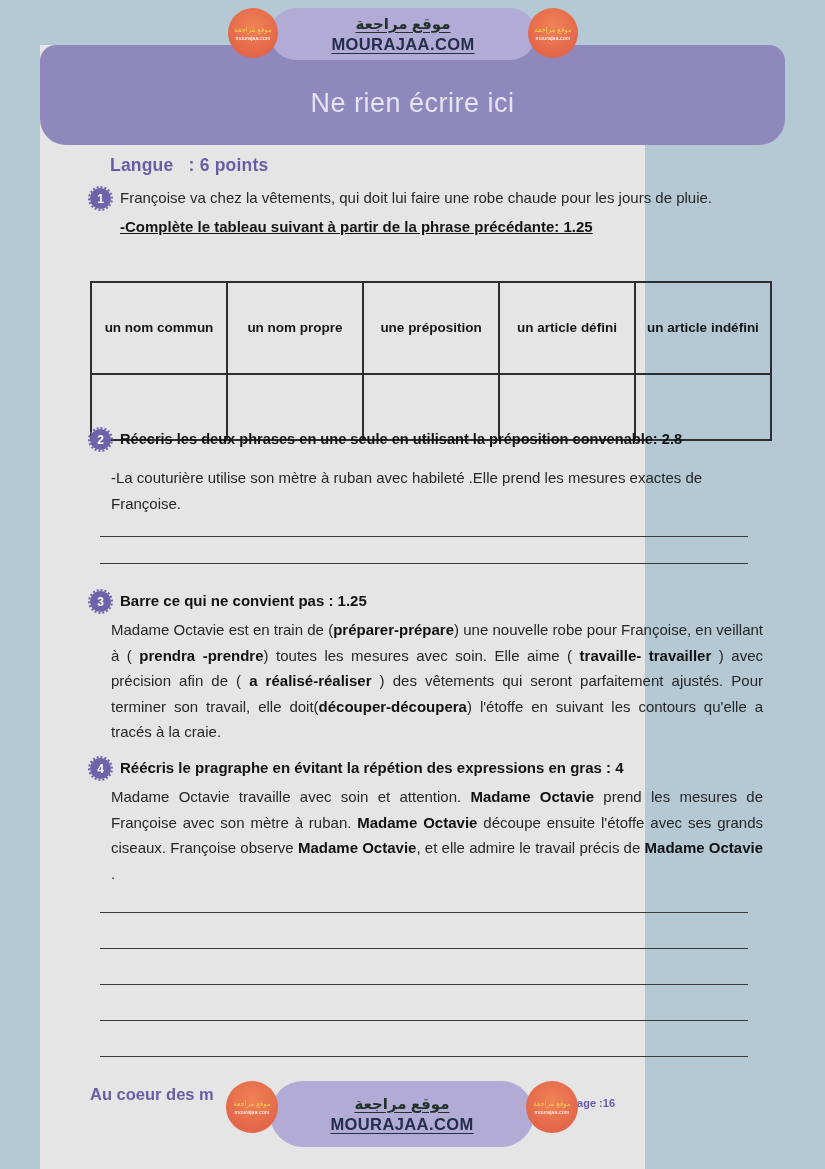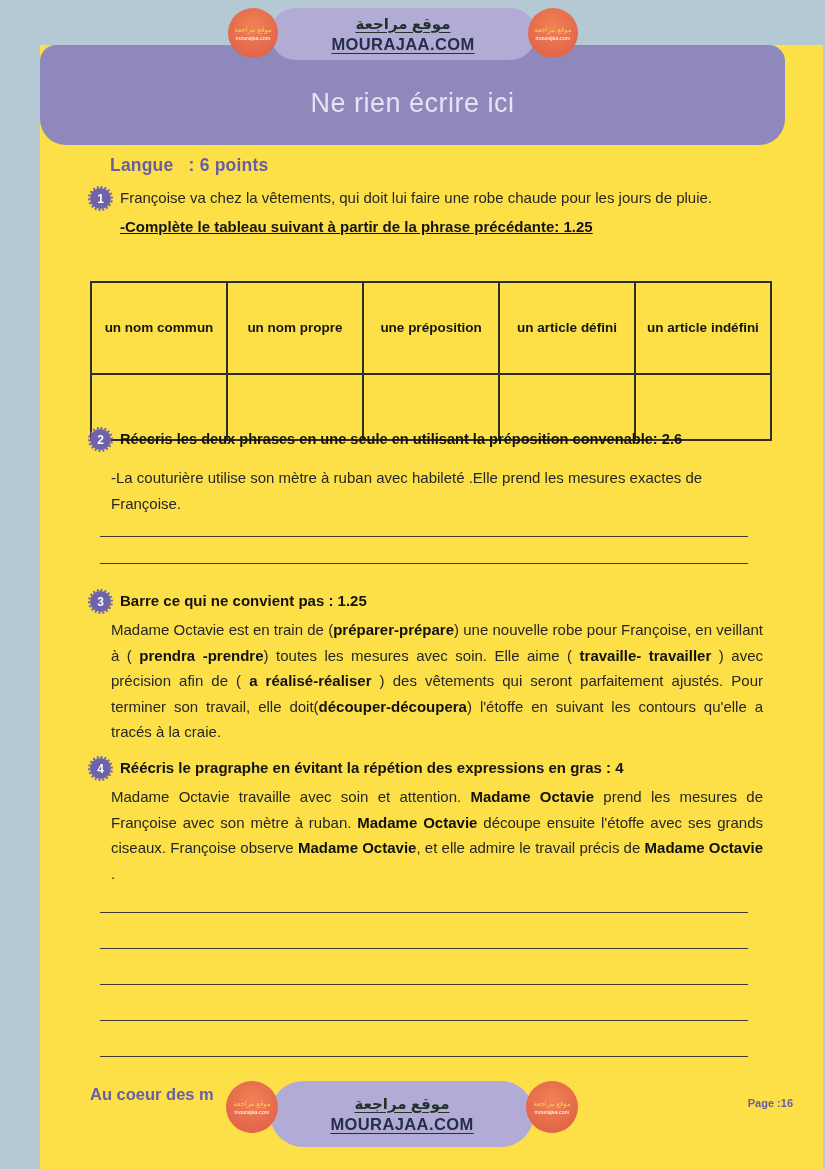--- a/index.html
+++ b/index.html
@@ -1,21 +1,21 @@
 <!DOCTYPE html>
 <html><head>
 <meta charset="utf-8">
 <style>
   html,body{margin:0;padding:0;}
   body{
     width:825px;height:1169px;position:relative;overflow:hidden;
     background:#b4c9d4;
     font-family:"Liberation Sans","DejaVu Sans",sans-serif;
   }
-  .sheet{position:absolute;left:40px;top:45px;width:783px;height:1124px;background:#fde047;}
+  .sheet{position:absolute;left:40px;top:45px;width:605px;height:1124px;background:#e5e5e5;}
   .header-band{position:absolute;left:0;top:0;width:745px;height:100px;background:#8f88bd;
     border-radius:16px 16px 26px 26px;display:flex;align-items:center;justify-content:center;}
   .band-title{margin-top:16px;font-size:27px;font-weight:300;letter-spacing:0.5px;color:#e6e3f3;}
 
   
   .banner{position:absolute;display:flex;align-items:flex-start;z-index:6;}
   .banner-top{left:228px;top:8px;width:350px;height:52px;}
   .banner-bottom{left:226px;top:1081px;width:352px;height:66px;}
   .logo-circle{position:relative;width:50px;height:50px;border-radius:50%;
     background:radial-gradient(circle at 50% 38%,#f08355 0%,#e3664a 70%);
@@ -103,21 +103,21 @@
         <td></td>
         <td></td>
       </tr>
     </tbody>
   </table>
 
   <div class="qblock q2">
     <div class="qrow">
       <div class="qnum">2</div>
       <div class="qtext">
-        <div class="bold-line nowrap">Réecris les deux phrases en une seule en utilisant la préposition convenable: 2.6</div>
+        <div class="bold-line nowrap">Réecris les deux phrases en une seule en utilisant la préposition convenable: 2.8</div>
       </div>
     </div>
     <div class="sub-text">-La couturière utilise son mètre à ruban avec habileté .Elle prend les mesures exactes de Françoise.</div>
   </div>
 
   <div class="ans-lines ans-q2">
     <div class="ans-line"></div>
     <div class="ans-line"></div>
   </div>
 

